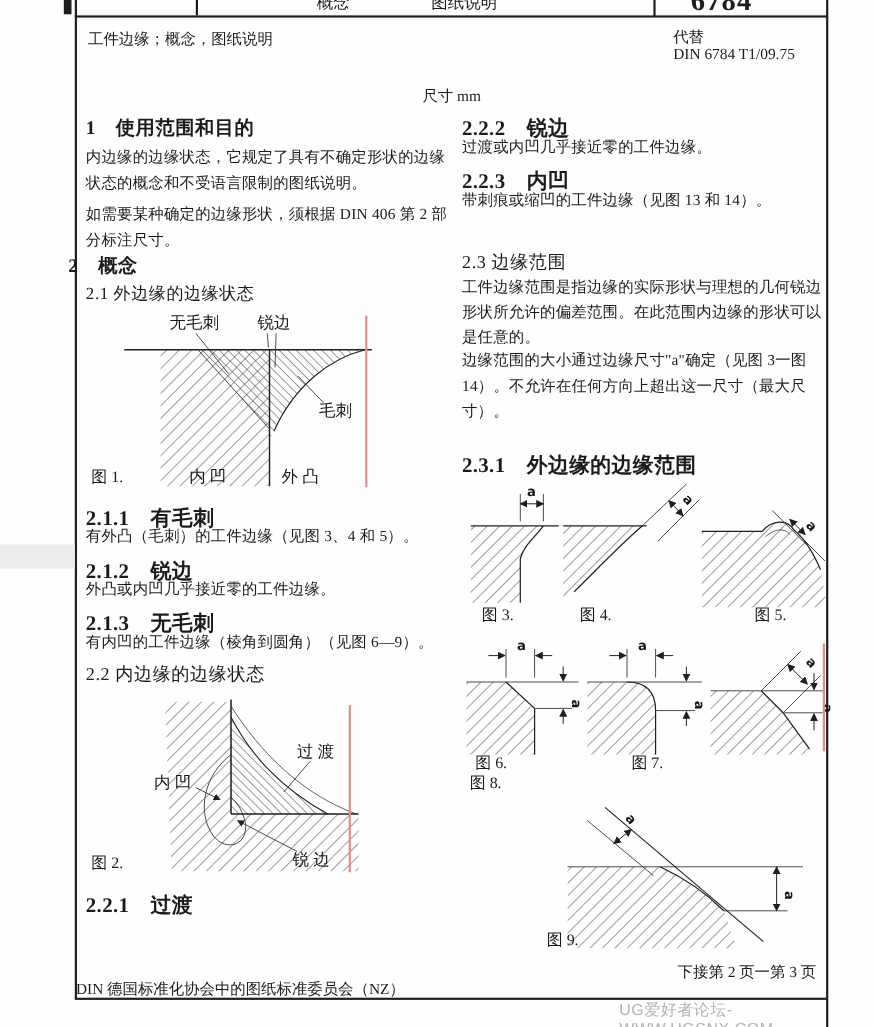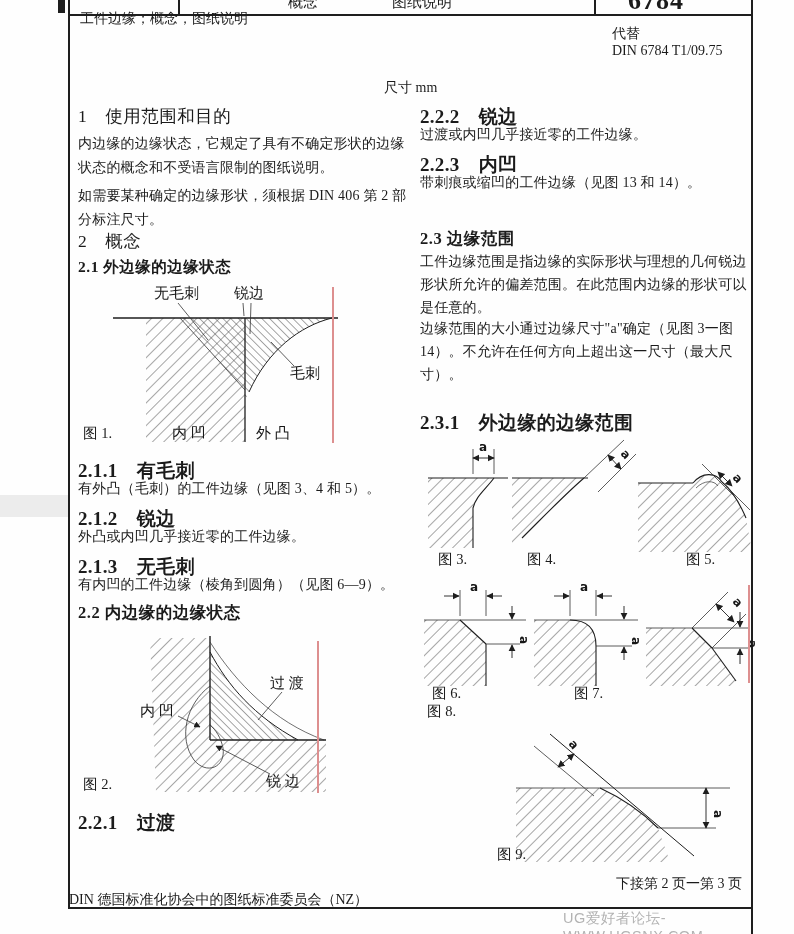--- a/index.html
+++ b/index.html
@@ -5,22 +5,22 @@
   html,body{margin:0;padding:0;background:#ffffff;}
   .page{
     position:relative;width:794px;height:934px;overflow:hidden;
     background:#fefefe;color:#1b1b1b;
     font-family:"Liberation Serif","DejaVu Serif",serif;
   }
   .abs{position:absolute;}
   .rule{position:absolute;background:#1e1e1e;}
   .accent{position:absolute;width:2px;}
   .body-text{font-size:14px;line-height:24px;width:336px;letter-spacing:0.2px;}
-  .h-big{font-size:17.5px;font-weight:normal;letter-spacing:0.5px;}
-  .h-mid{font-size:15.5px;font-weight:bold;letter-spacing:0.5px;}
+  .h-big{font-size:17.5px;font-weight:bold;letter-spacing:0.5px;}
+  .h-mid{font-size:15.5px;font-weight:normal;letter-spacing:0.5px;}
   .h-sub{font-size:19px;font-weight:bold;letter-spacing:0.3px;}
   .fig-caption{font-size:14.5px;}
   .hdr-small{font-size:14px;}
   .hdr-cut{font-size:15px;}
   .docnum{font-size:26px;font-weight:bold;letter-spacing:1px;}
   .note-right{font-size:14px;text-align:right;}
   .center-line{font-size:14px;}
   .watermark{font-family:"Liberation Sans","DejaVu Sans",sans-serif;
     font-size:14.5px;color:#b3b3b3;letter-spacing:0.5px;}
   .scan-band{position:absolute;background:#ececec;}
@@ -54,29 +54,29 @@
   <div class="rule" style="left:751px;top:0;width:1.5px;height:934px"></div>
   <div class="rule" style="left:68px;top:14px;width:684px;height:1.5px"></div>
   <div class="rule" style="left:68px;top:907px;width:684px;height:1.5px"></div>
   <div class="rule" style="left:178px;top:0;width:1.5px;height:14px"></div>
   <div class="rule" style="left:594px;top:0;width:1.5px;height:15px"></div>
   <div class="scan-band" style="left:0;top:495px;width:68px;height:22px"></div>
 
   <div class="abs hdr-cut" style="left:288px;top:-7px">概念</div>
   <div class="abs hdr-cut" style="left:392px;top:-7px">图纸说明</div>
   <div class="abs docnum" style="left:628px;top:-14px">6784</div>
-  <div class="abs hdr-small" style="left:80px;top:10px">工件边缘；概念，图纸说明</div>
+  <div class="abs hdr-small" style="left:80px;top:27px">工件边缘；概念，图纸说明</div>
   <div class="abs hdr-small" style="left:612px;top:25px">代替</div>
   <div class="abs hdr-small" style="left:612px;top:43px">DIN 6784 T1/09.75</div>
   <div class="abs hdr-small" style="left:384px;top:79px">尺寸  mm</div>
 
   <div class="abs h-big" style="left:78px;top:104px">1　使用范围和目的</div>
   <div class="abs body-text" style="left:78px;top:132px">内边缘的边缘状态，它规定了具有不确定形状的边缘状态的概念和不受语言限制的图纸说明。</div>
   <div class="abs body-text" style="left:78px;top:184px">如需要某种确定的边缘形状，须根据 DIN 406 第 2 部分标注尺寸。</div>
-  <div class="abs h-big" style="left:78px;top:229px">2　概念</div>
+  <div class="abs h-big" style="left:62px;top:229px">2　概念</div>
   <div class="abs h-mid" style="left:78px;top:257px">2.1 外边缘的边缘状态</div>
 
   <svg class="fig" style="left:108px;top:282px" width="240" height="164" viewBox="0 0 240 164">
     <path d="M38,36 L137,36 L137,160 L38,160 Z" fill="url(#hA)"></path>
     <path d="M72,36 L137,36 L137,108 Z" fill="url(#hB)"></path>
     <path d="M137,36 L224,36 C192,44 160,68 141,110 L137,118 Z" fill="url(#hB)"></path>
     <line x1="5" y1="36" x2="230" y2="36" stroke="#1e1e1e" stroke-width="1.3"></line>
     <line x1="137" y1="36" x2="137" y2="160" stroke="#1e1e1e" stroke-width="1.3"></line>
     <path d="M224,36 C192,44 160,68 141,110" fill="none" stroke="#1e1e1e" stroke-width="1"></path>
     <line x1="72" y1="36" x2="137" y2="108" stroke="#333" stroke-width="0.8"></line>

